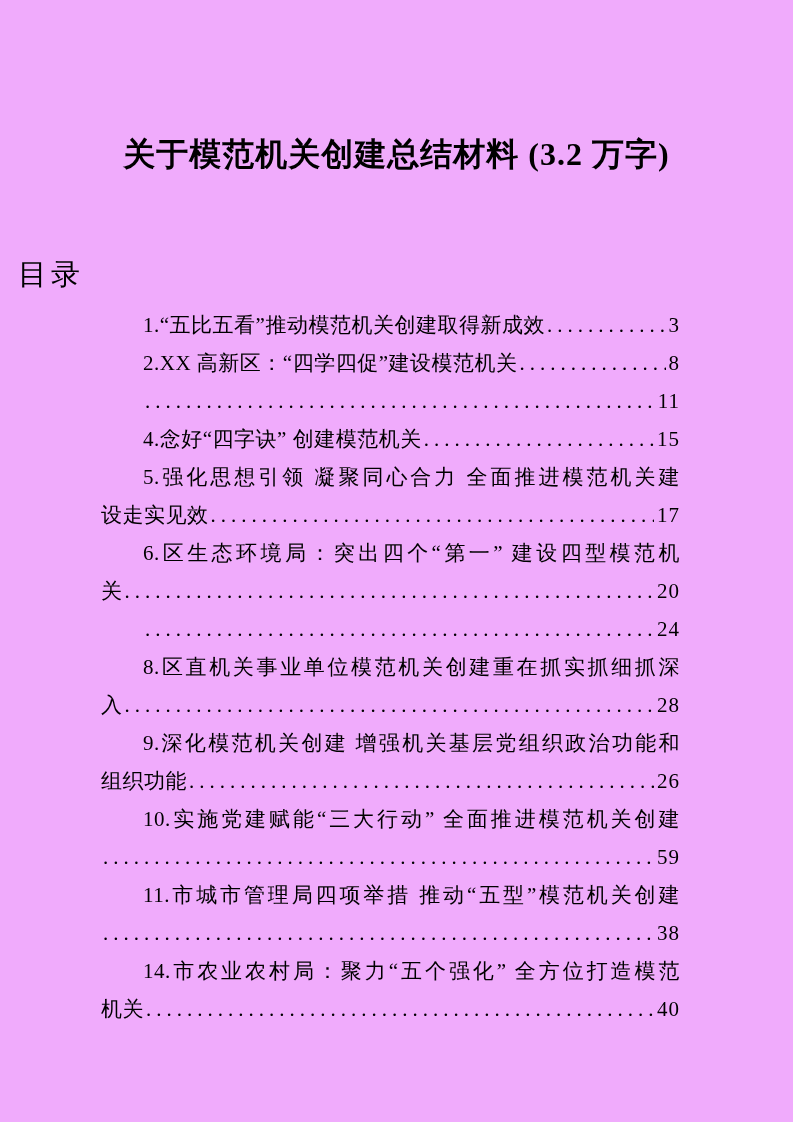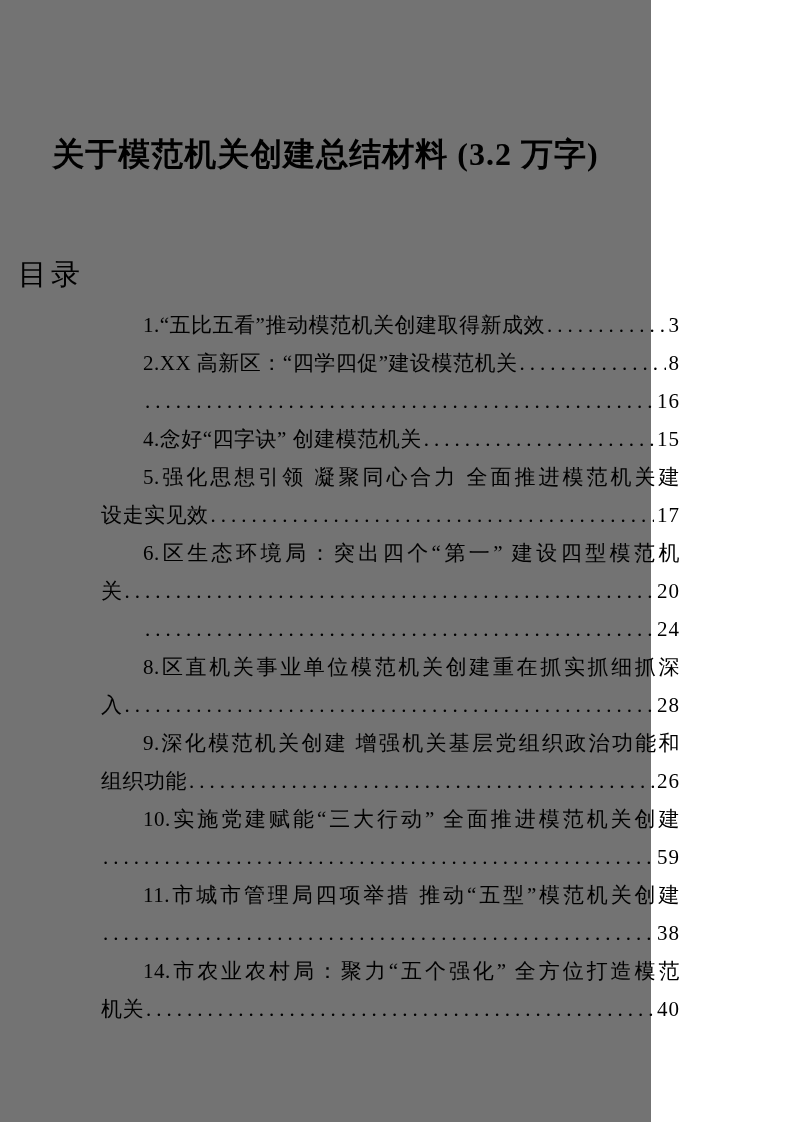--- a/index.html
+++ b/index.html
@@ -11,23 +11,23 @@
     width: 793px;
     height: 1122px;
     font-family: "Liberation Serif", "DejaVu Serif", serif;
     color: #000000;
     position: relative;
     overflow: hidden;
   }
   .page {
     position: absolute;
     left: 0; top: 0;
-    width: 651px;
+    width: 793px;
     height: 1122px;
-    background: #737373;
+    background: #f0abfc;
   }
   .doc-title {
     position: absolute;
     top: 133px;
     left: 0;
     right: 0;
     margin: 0;
     text-align: center;
     font-size: 32px;
     font-weight: bold;
@@ -103,21 +103,21 @@
         <span class="leader">........................................................................................................................</span>
         <span class="page-num">3</span>
       </div>
       <div class="toc-line indent">
         <span class="toc-text">2.XX 高新区：“四学四促”建设模范机关</span>
         <span class="leader">........................................................................................................................</span>
         <span class="page-num">8</span>
       </div>
       <div class="toc-line indent">
         <span class="leader">........................................................................................................................</span>
-        <span class="page-num">16</span>
+        <span class="page-num">11</span>
       </div>
       <div class="toc-line indent">
         <span class="toc-text">4.念好“四字诀” 创建模范机关</span>
         <span class="leader">........................................................................................................................</span>
         <span class="page-num">15</span>
       </div>
       <div class="toc-line indent fill"><span class="toc-text">5.强化思想引领 凝聚同心合力 全面推进模范机关建</span></div>
       <div class="toc-line">
         <span class="toc-text">设走实见效</span>
         <span class="leader">........................................................................................................................</span>

